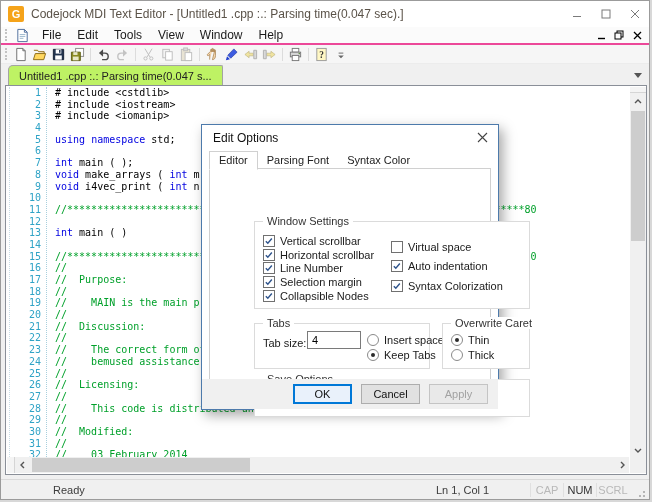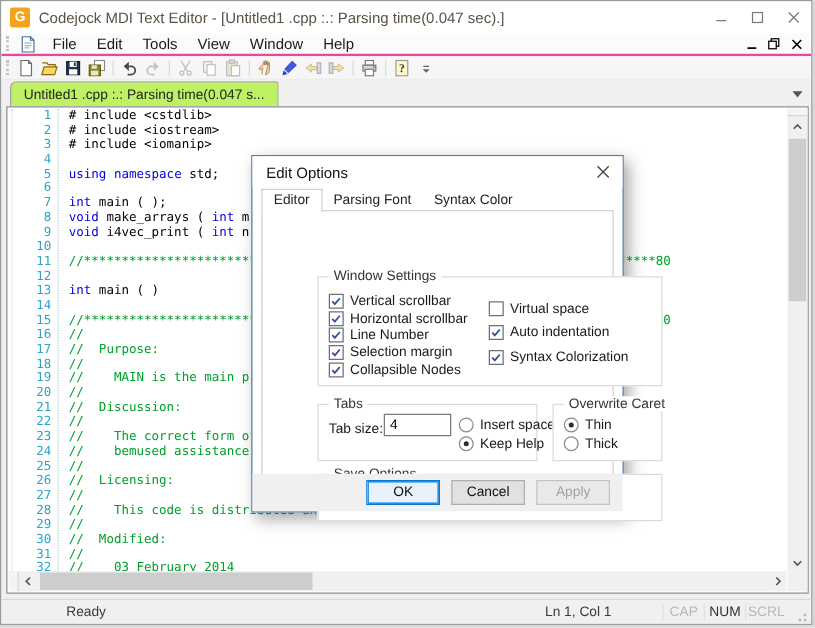--- a/index.html
+++ b/index.html
@@ -435,21 +435,21 @@
         <div class="glabel">Tabs</div>
         <div class="tabsize-label">Tab size:</div>
         <input class="tabsize-input" value="4" style="">
         <div id="tabs-radios">
             <div class="radio-row">
               <span class="radio"></span>
               <span>Insert spaces</span>
             </div>
             <div class="radio-row">
               <span class="radio sel"></span>
-              <span>Keep Help</span>
+              <span>Keep Tabs</span>
             </div>
           </div>
       </div>
 
       <div class="group" id="group-caret">
         <div class="glabel">Overwrite Caret</div>
         <div id="caret-radios">
             <div class="radio-row">
               <span class="radio sel"></span>
               <span>Thin</span>

